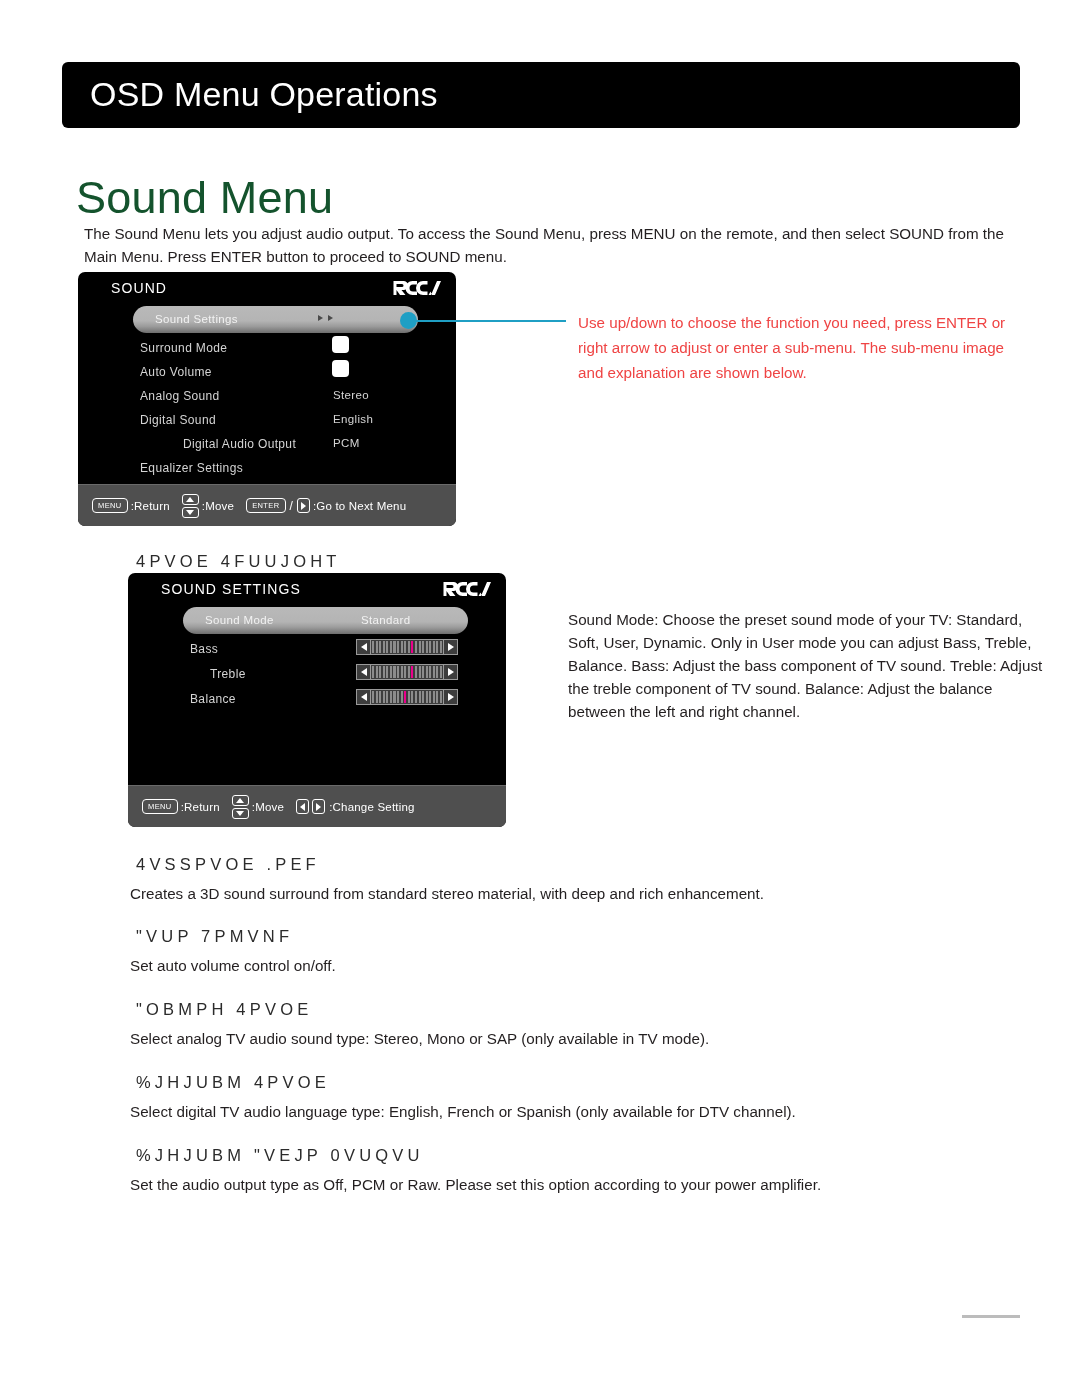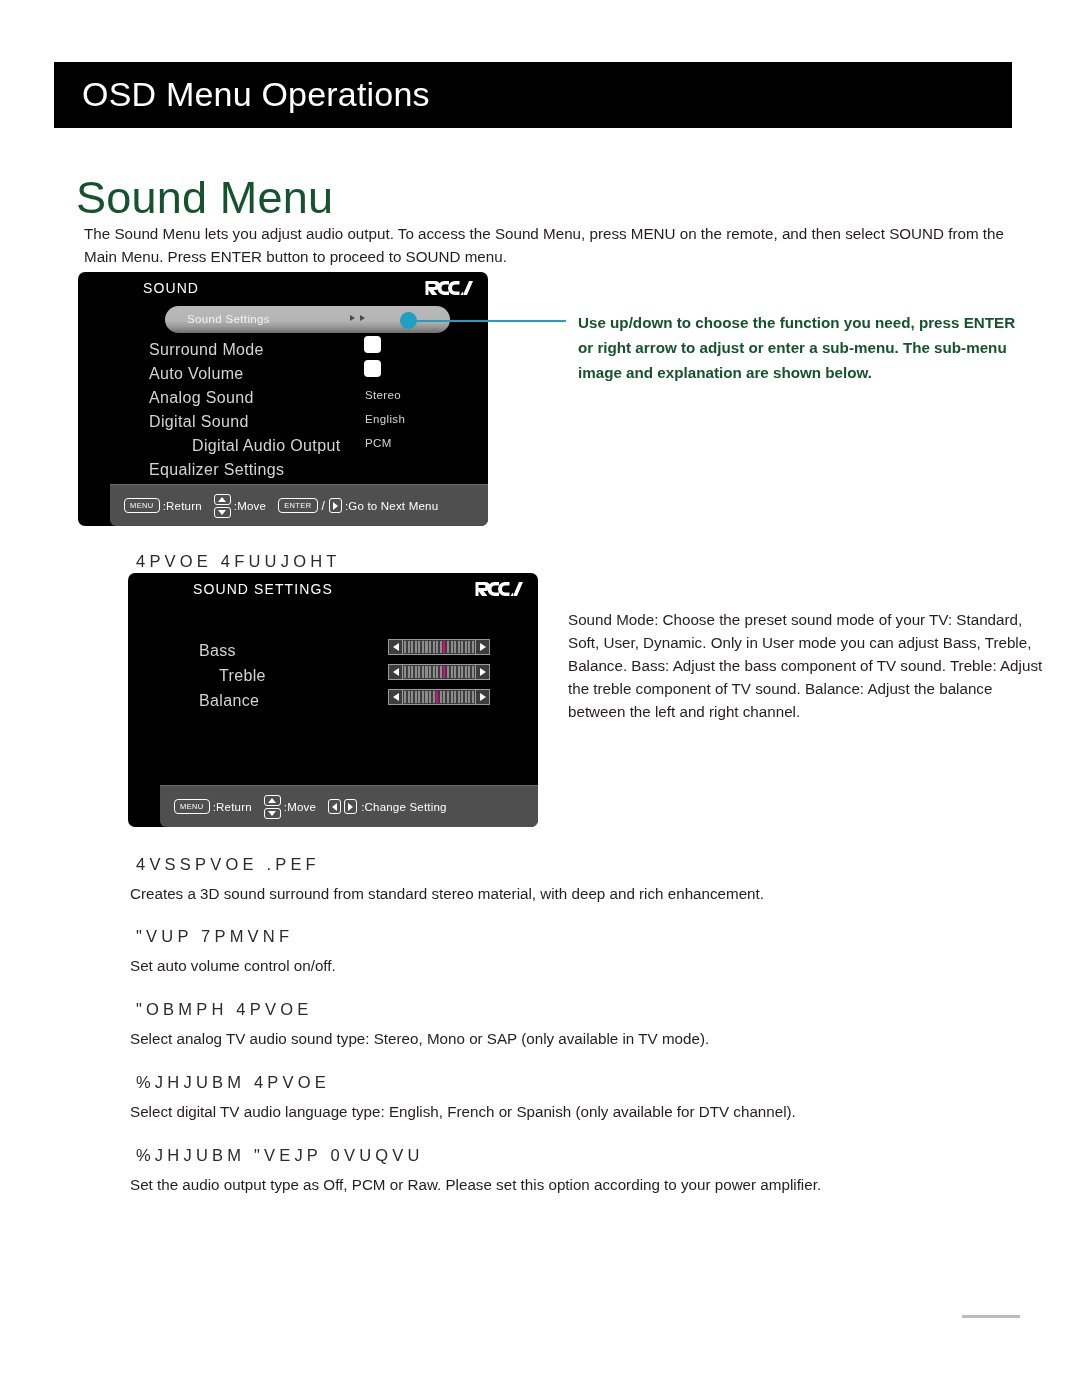--- a/index.html
+++ b/index.html
@@ -12,25 +12,26 @@
     height: 1395px;
     position: relative;
     font-family: "Liberation Sans", sans-serif;
     color: #231f20;
     overflow: hidden;
   }
 
   
   .header-band {
     position: absolute;
-    left: 54px;
+    left: 62px;
     top: 62px;
     width: 958px;
     height: 66px;
     background: #000000;
+    border-radius: 6px;
   }
   .header-title {
     position: absolute;
     left: 28px;
     top: 50%;
     transform: translateY(-52%);
     color: #ffffff;
     font-size: 34px;
     font-weight: 400;
     letter-spacing: 0.2px;
@@ -58,21 +59,20 @@
     line-height: 23px;
     color: #231f20;
   }
 
   
   .osd {
     position: absolute;
     background: #000000;
     border-radius: 7px;
     overflow: hidden;
-    padding-left: 32px;
   }
   .osd-body {
     position: relative;
     width: 100%;
     height: 100%;
   }
   .osd-head {
     position: absolute;
     left: 0;
     top: 0;
@@ -92,23 +92,23 @@
   .rca-logo {
     position: absolute;
     right: 14px;
     top: 6px;
     display: block;
   }
 
   
   .osd-row {
     position: absolute;
-    left: 39px;
+    left: 62px;
     color: #d4d4d4;
-    font-size: 16px;
+    font-size: 12px;
     letter-spacing: 0.35px;
     white-space: nowrap;
   }
   .osd-val {
     position: absolute;
     color: #d4d4d4;
     font-size: 11.5px;
     letter-spacing: 0.35px;
     white-space: nowrap;
   }
@@ -291,22 +291,21 @@
     position: absolute;
     width: 17px;
     height: 17px;
     border-radius: 50%;
     background: #1f9fc4;
   }
   .callout-text {
     position: absolute;
     font-size: 15.2px;
     line-height: 25px;
-    color: #14532d;
-    font-weight: bold;
+    color: #ef4444;
   }
 
   
   .sec-head {
     position: absolute;
     font-size: 16.5px;
     letter-spacing: 4.2px;
     color: #2b2b2b;
     white-space: nowrap;
   }
@@ -420,20 +419,24 @@
       <div class="osd-head-title">SOUND SETTINGS</div>
       <svg class="rca-logo" width="50" height="20" viewBox="0 0 100 40" aria-label="RCA">
         <rect x="0" y="0" width="100" height="40" fill="#000000"></rect>
         <path d="M3 6 h20 a9 9 0 0 1 0 18 h-4 l8 10 h-11 l-7 -10 v10 h-6 z M9 12 v6 h11 a3 3 0 0 0 0 -6 z" fill="#ffffff"></path>
         <path d="M62 6 a14 14 0 0 0 0 28 h9 v-7 h-8 a7 7 0 0 1 0 -14 h8 v-7 z" fill="#ffffff"></path>
         <path d="M78 34 l12 -28 h8 l-12 28 z M73 34 h7 l-3 -7 z" fill="#ffffff"></path>
         <path d="M41 6 a14 14 0 0 0 0 28 h9 v-7 h-8 a7 7 0 0 1 0 -14 h8 v-7 z" fill="#ffffff"></path>
       </svg>
     </div>
 
+    <div class="osd-hl" style="left:55px; top:34px; width:285px; height:27px;">
+      <div class="osd-hl-label">Sound Mode</div>
+      <div class="osd-hl-value" style="left:178px; top:7px;">Standard</div>
+    </div>
 
     <div class="osd-row" style="top:69px;">Bass</div>
     <div class="slider" style="left:228px; top:66px; width:100px;">
       <span class="cap cap-l">
           <span class="tri-left"></span>
         </span>
       <span class="segs">
           <span class="seg"></span>
           <span class="seg"></span>
           <span class="seg"></span>

